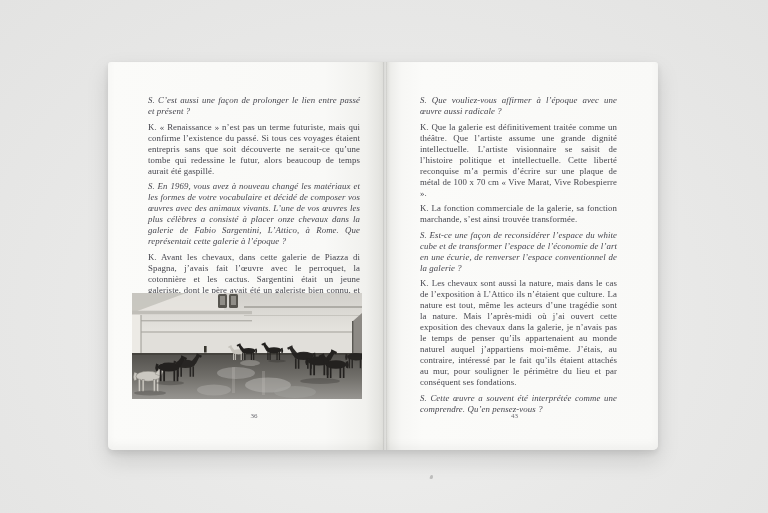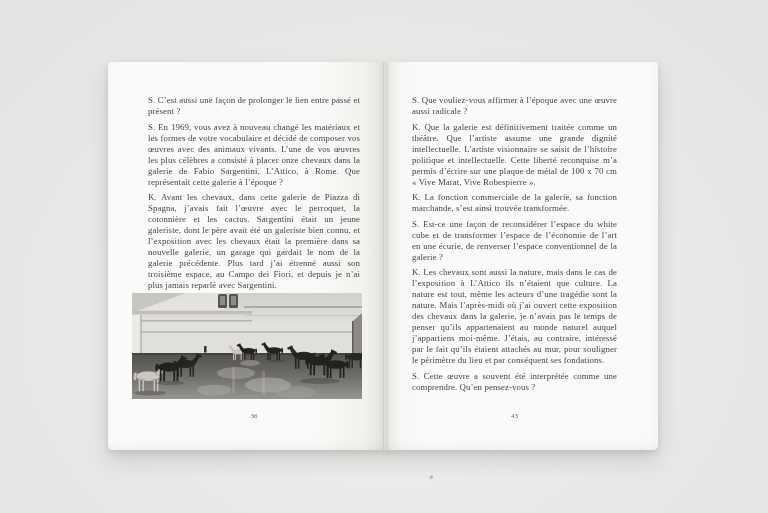--- a/index.html
+++ b/index.html
@@ -20,34 +20,34 @@
     border-radius:3px 0 0 5px;
     background:linear-gradient(to right,#fbfbf9 0%,#f9f9f7 78%,#f1f1ee 93%,#e2e2de 99%,#d6d6d2 100%);
     box-shadow:inset 0 -5px 8px rgba(0,0,0,0.04);
     padding:33px 25px 0 40px;
   }
   .page.right{
     width:273px;
     border-radius:0 3px 5px 0;
     background:linear-gradient(to right,#d9d9d5 0%,#ededea 2%,#f7f7f5 6%,#fbfbf9 14%,#f9f9f7 100%);
     box-shadow:inset 0 -5px 8px rgba(0,0,0,0.04);
-    padding:33px 41px 0 27px;
+    padding:33px 41px 0 35px;
   }
   .spine{
     position:absolute;left:275px;top:0;width:4px;height:100%;
     background:linear-gradient(to right,rgba(0,0,0,0.10),rgba(255,255,255,0.4),rgba(0,0,0,0.08));
     pointer-events:none;
   }
   .textcol{width:100%;}
   .block{
     font-size:8.8px;line-height:11px;color:#45454d;
     text-align:justify;margin:0 0 4.5px 0;
     letter-spacing:0.1px;
   }
-  .block.q{}
+  .block.q{font-style:italic;}
   .photo{
     position:absolute;left:24px;top:231px;width:230px;height:106px;
     background:#dddbd6;overflow:hidden;
   }
   .photo svg{display:block;width:100%;height:100%;}
   .pagenum{
     position:absolute;top:350px;font-size:7px;color:#6b6b72;text-align:center;
   }
   .pagenum.l{left:40px;width:212px;}
   .pagenum.r{left:27px;width:205px;}
@@ -57,20 +57,21 @@
   }
 </style>
 </head>
 <body>
 
 <div class="book">
 
   <div class="page left">
     <div class="textcol">
       <p class="block q">S. C’est aussi une façon de prolonger le lien entre passé et présent ?</p>
+      <p class="block">K. « Renaissance » n’est pas un terme futuriste, mais qui confirme l’existence du passé. Si tous ces voyages étaient entrepris sans que soit découverte ne serait-ce qu’une tombe qui redessine le futur, alors beaucoup de temps aurait été gaspillé.</p>
       <p class="block q">S. En 1969, vous avez à nouveau changé les matériaux et les formes de votre vocabulaire et décidé de composer vos œuvres avec des animaux vivants. L’une de vos œuvres les plus célèbres a consisté à placer onze chevaux dans la galerie de Fabio Sargentini, L’Attico, à Rome. Que représentait cette galerie à l’époque ?</p>
       <p class="block">K. Avant les chevaux, dans cette galerie de Piazza di Spagna, j’avais fait l’œuvre avec le perroquet, la cotonnière et les cactus. Sargentini était un jeune galeriste, dont le père avait été un galeriste bien connu, et l’exposition avec les chevaux était la première dans sa nouvelle galerie, un garage qui gardait le nom de la galerie précédente. Plus tard j’ai étrenné aussi son troisième espace, au Campo dei Fiori, et depuis je n’ai plus jamais reparlé avec Sargentini.</p>
     </div>
 
     <div class="photo">
       <svg viewBox="0 0 230 106" preserveAspectRatio="none">
         <defs>
           <linearGradient id="floorGrad" x1="0" y1="0" x2="0" y2="1">
             <stop offset="0" stop-color="#54524e"></stop>
             <stop offset="0.5" stop-color="#716f6a"></stop>

